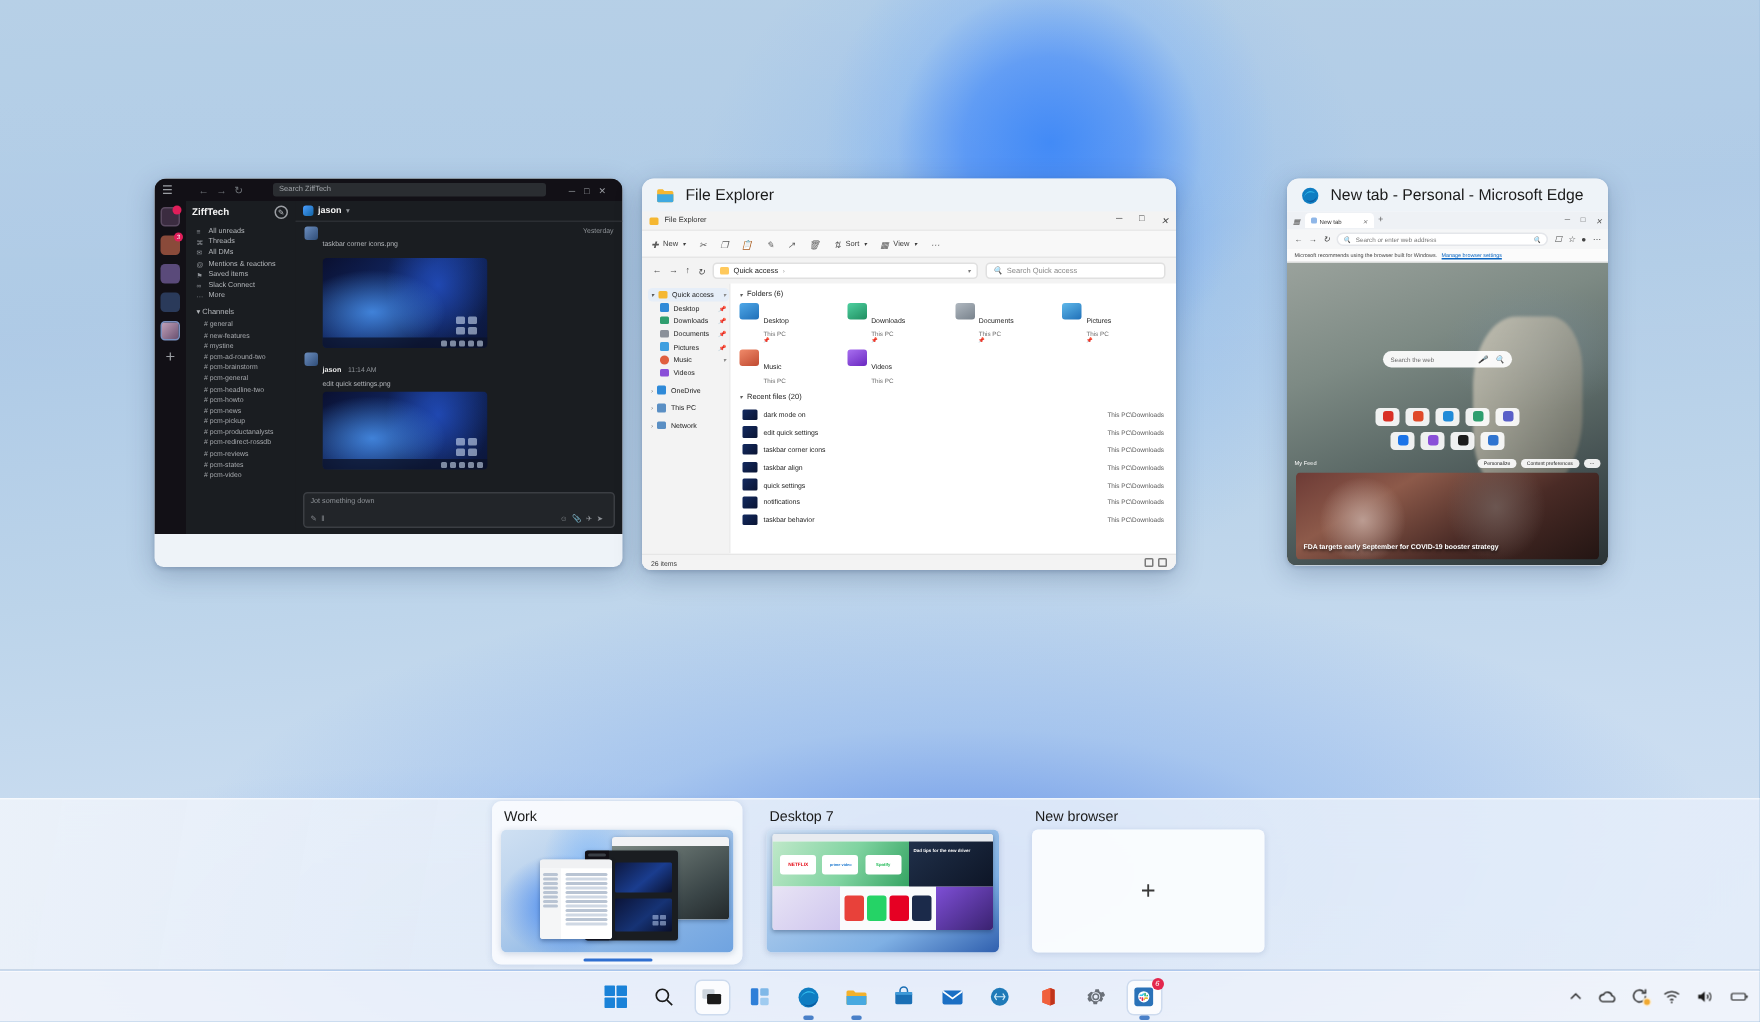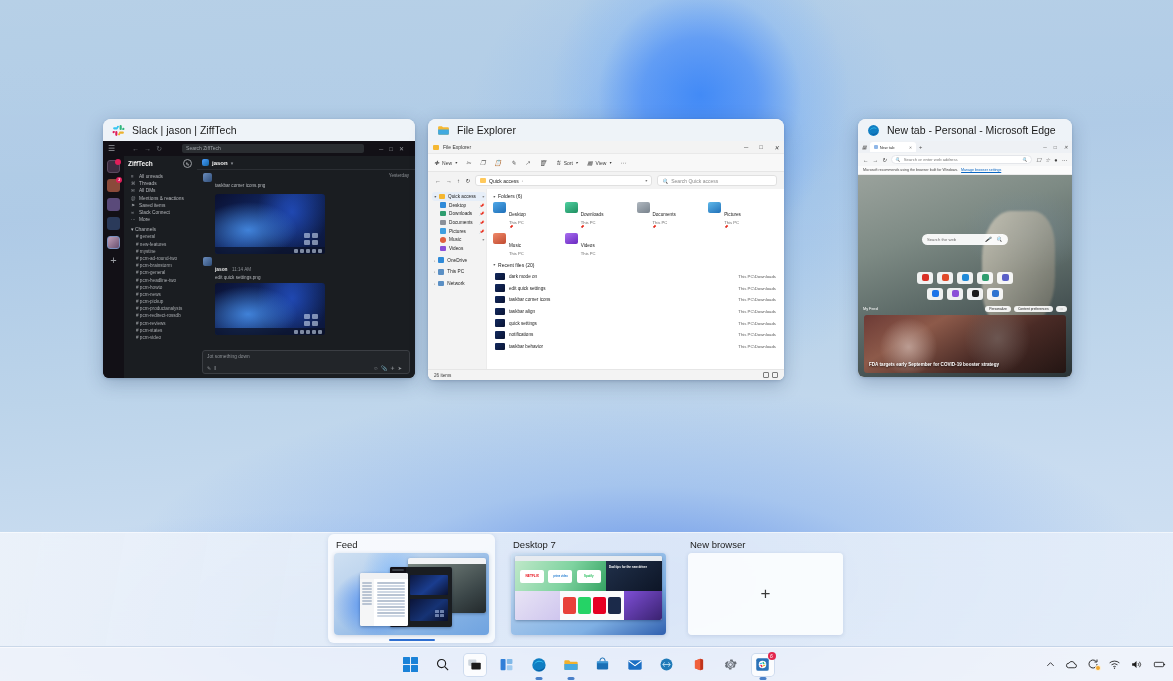--- a/index.html
+++ b/index.html
@@ -426,31 +426,20 @@
   .winlogo { display: grid; grid-template-columns: 7px 7px; grid-template-rows: 7px 7px; gap: 1.5px; }
   .winlogo i { background: #1a82d8; display: block; border-radius: .5px; }
 </style>
 </head>
 <body>
 
 <div class="wallpaper"></div>
 <div class="wall-soft"></div>
 
 <div class="win-card" id="slack-card">
-  <div class="win-titlebar">
-    <span class="win-appicon">
-      <svg viewBox="0 0 24 24" width="13" height="13">
-        <path fill="#E01E5A" d="M5 15a2 2 0 1 1-2-2h2v2zm1 0a2 2 0 0 1 4 0v5a2 2 0 1 1-4 0v-5z"></path>
-        <path fill="#36C5F0" d="M9 5a2 2 0 1 1 2 2H9V5zm0 1a2 2 0 0 1 0 4H4a2 2 0 1 1 0-4h5z"></path>
-        <path fill="#2EB67D" d="M19 9a2 2 0 1 1 2 2h-2V9zm-1 0a2 2 0 0 1-4 0V4a2 2 0 1 1 4 0v5z"></path>
-        <path fill="#ECB22E" d="M15 19a2 2 0 1 1-2-2h2v2zm0-1a2 2 0 0 1 0-4h5a2 2 0 1 1 0 4h-5z"></path>
-      </svg>
-    </span>
-    <span>Slack | jason | ZiffTech</span>
-  </div>
   <div class="win-body">
     <div class="slack-top">
       <span class="slack-hamb">☰</span>
       <span class="slack-navarrows">←→↻</span>
       <span class="slack-search">Search ZiffTech</span>
       <span class="slack-winbtns">─□✕</span>
     </div>
     <div class="slack-main">
       <div class="slack-rail">
         <span class="rail-ico" style="background:#3b2c40;border:1px solid #5a4a60;">
@@ -886,21 +875,21 @@
       <div class="ed-newscard">
         <div class="ed-news-head">FDA targets early September for COVID-19 booster strategy</div>
       </div>
     </div>
   </div>
 </div>
 
 <div id="desktops-strip">
 
   <div class="desk active">
-    <div class="desk-label">Feed</div>
+    <div class="desk-label">Work</div>
     <div class="desk-thumb">
       <div class="th-bloom"></div>
       <div class="th-win th-edge">
         <div class="th-edge-b"></div>
       </div>
       <div class="th-win th-slack">
         <div class="th-slack-side">
             <i></i>
             <i></i>
             <i></i>

